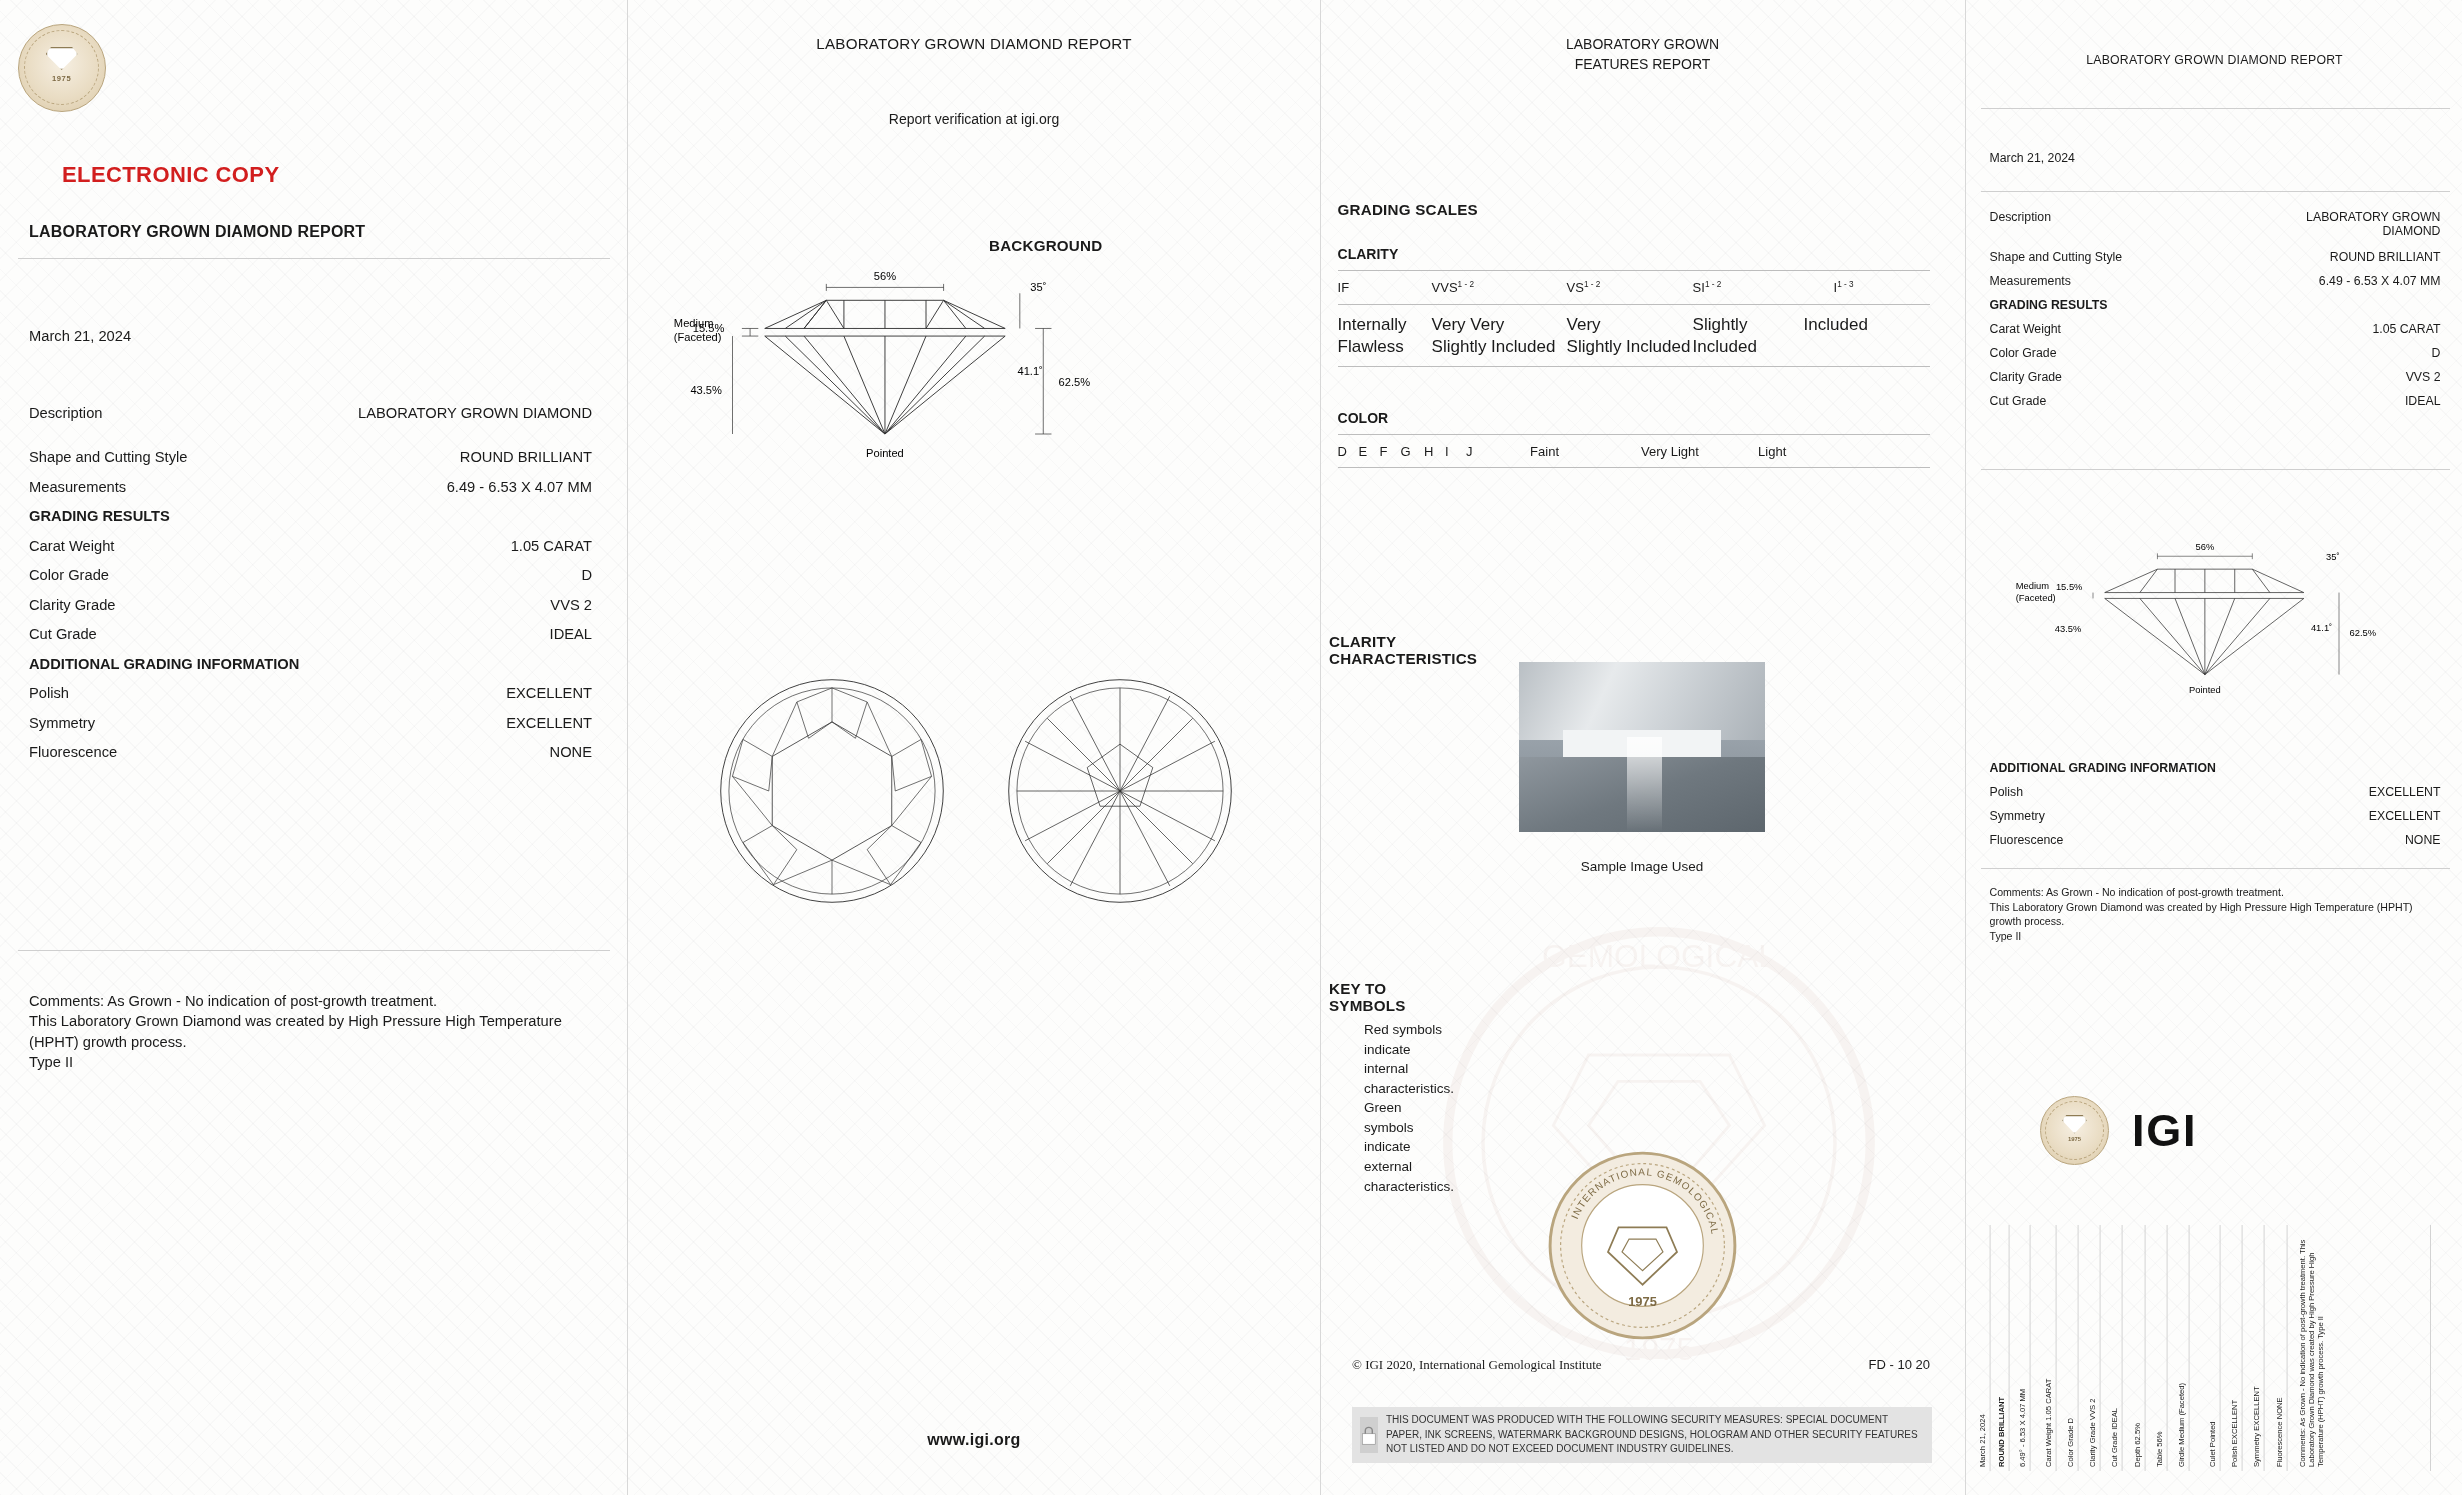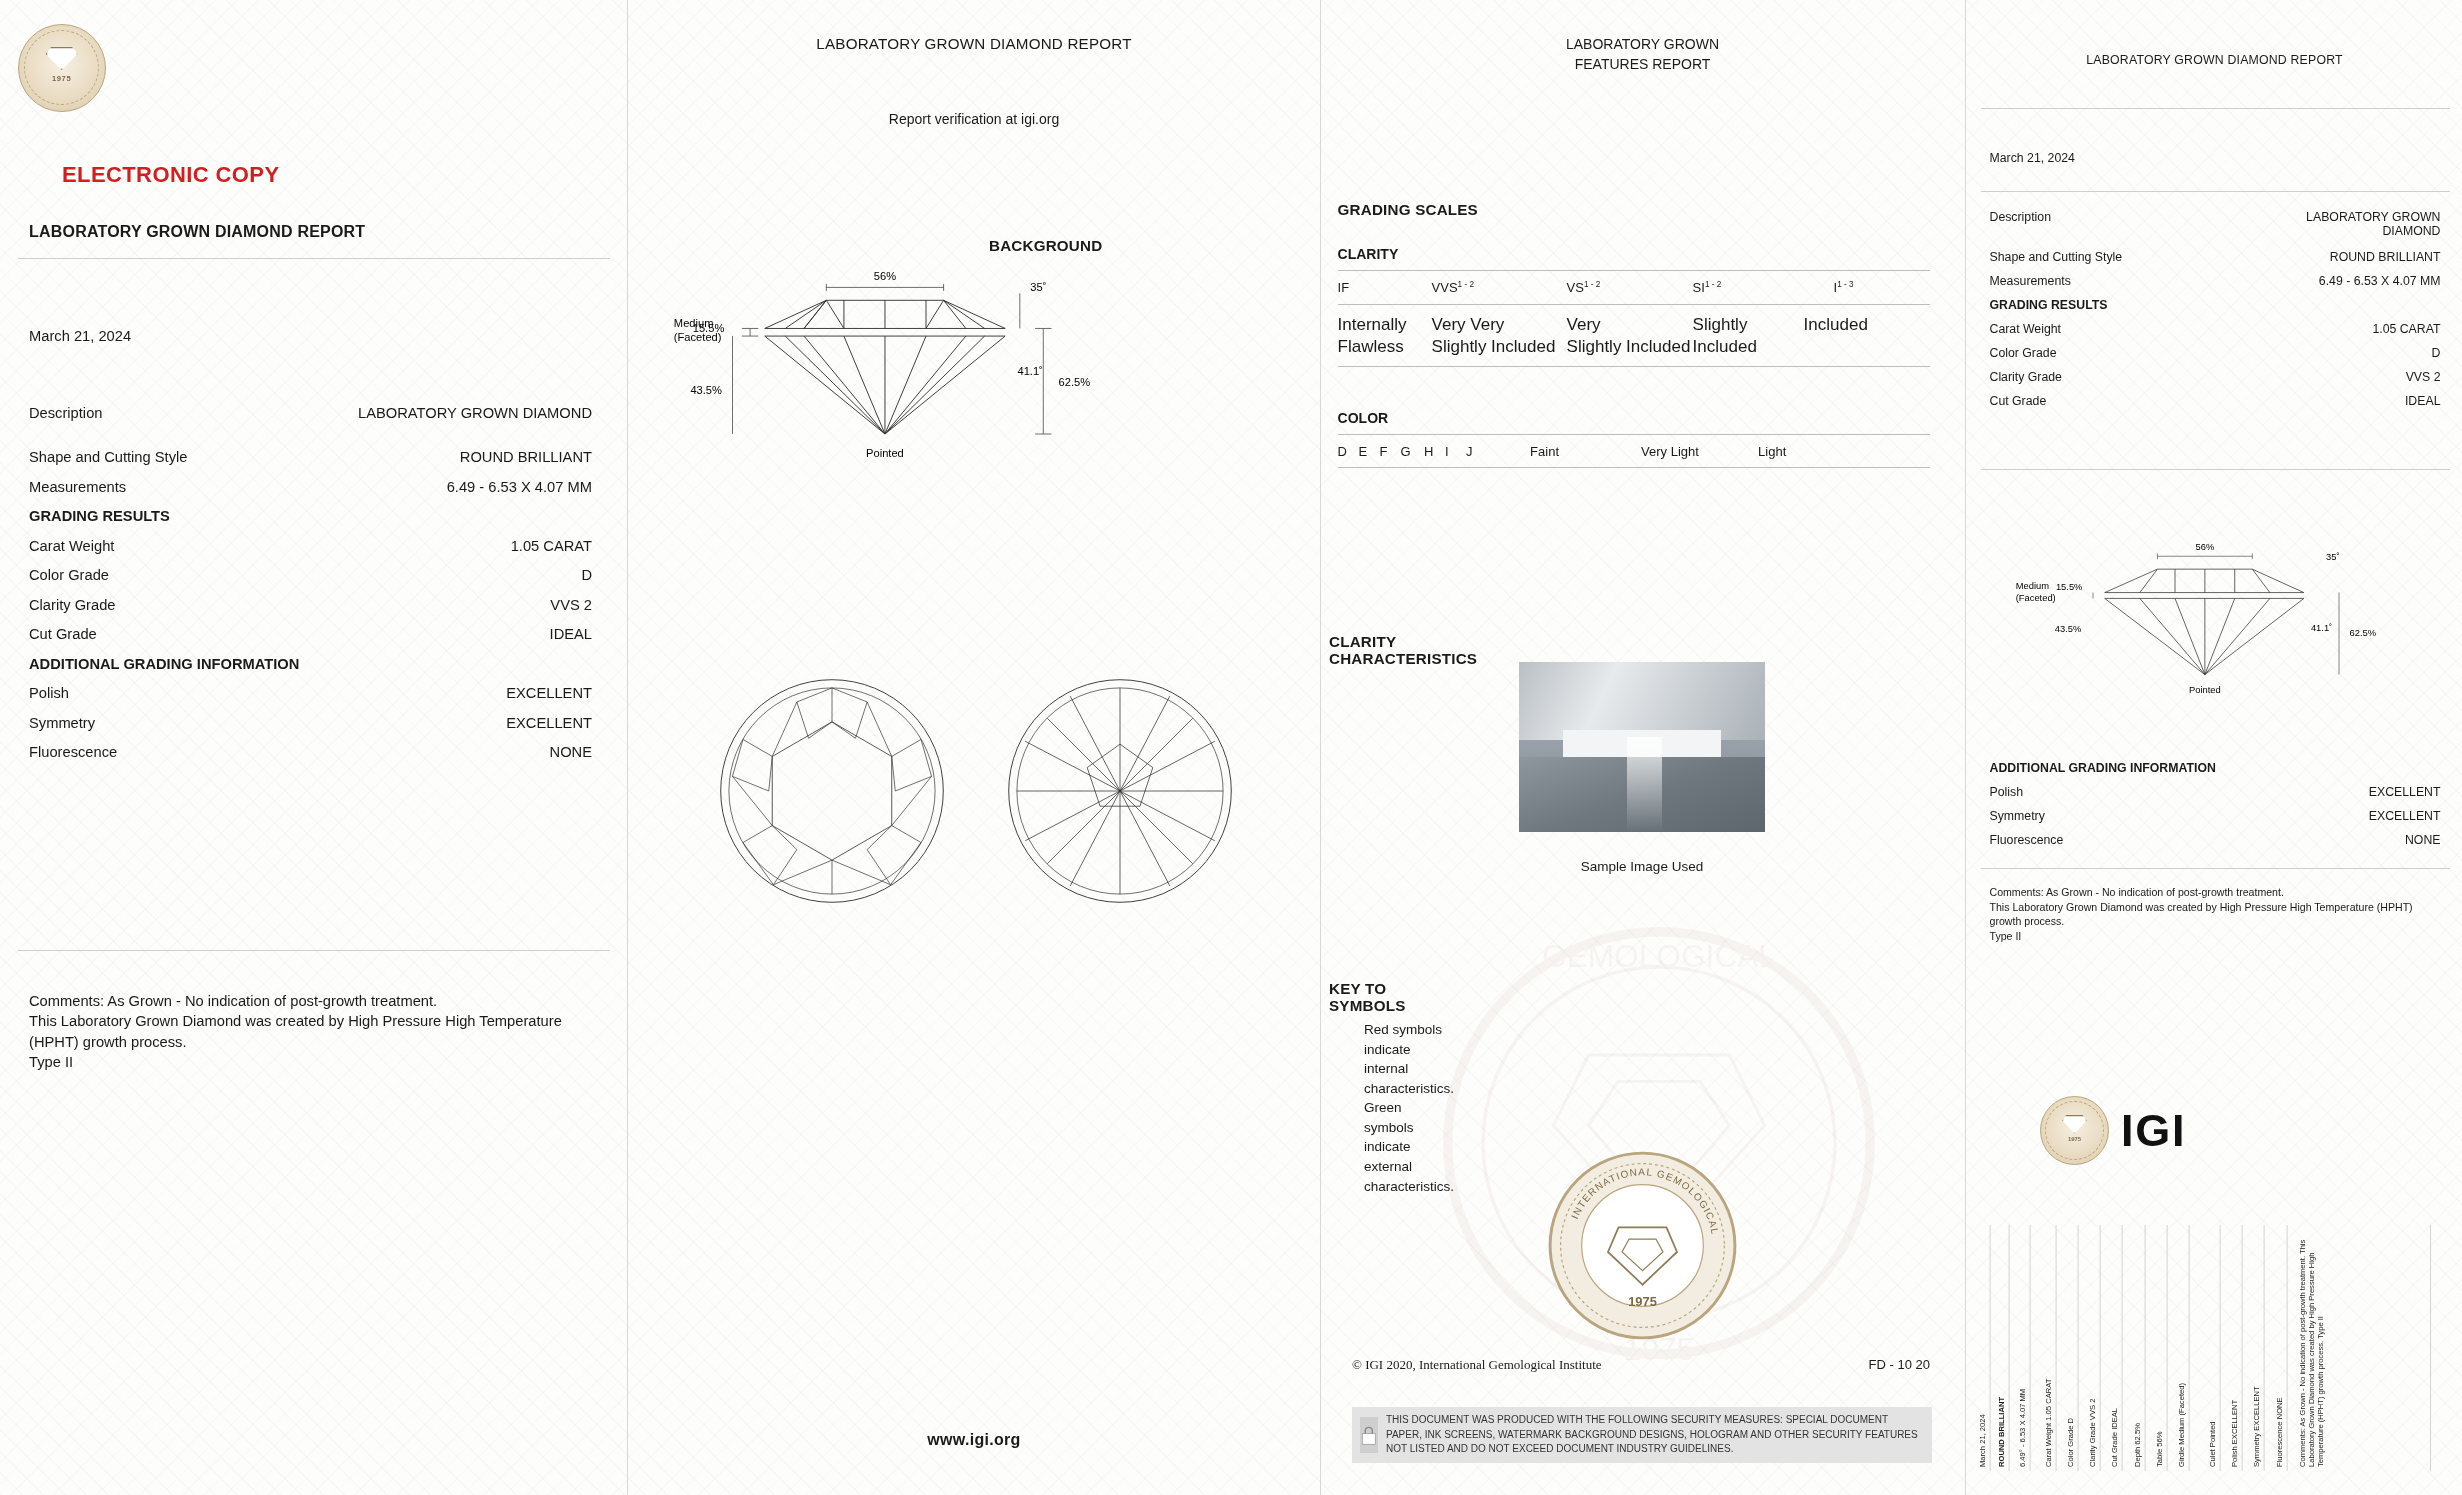--- a/index.html
+++ b/index.html
@@ -147,21 +147,21 @@
   .igi-bottom { position:absolute; left:2040px; top:1096px; display:flex; align-items:center; }
   .igi-bottom .seal2 {
     width:69px; height:69px; border-radius:50%;
     background: radial-gradient(circle at 50% 45%, #f6efe2 0%, #e9dcc3 55%, #d9c7a4 100%);
     border:1.5px solid #b9a57e; display:flex; align-items:center; justify-content:center; flex-direction:column;
     position:relative;
   }
   .igi-bottom .seal2::before { content:""; position:absolute; inset:4.1px; border-radius:50%; border:0.7px dashed #b9a57e; }
   .igi-bottom .seal2 .dg { width:24.6px;height:19px;background:#fff;clip-path: polygon(50% 100%, 0% 32%, 18% 0%, 82% 0%, 100% 32%); box-shadow: inset 0 0 0 1.2px #8e7c55; margin-top:-4.7px;}
   .igi-bottom .seal2 .yr { font-size:5.9px;color:#7d6a44;font-weight:bold;margin-top:2.3px;}
-  .igi-bottom .igi-word { font-size:45px; font-weight:bold; letter-spacing:1.8px; margin-left:12px; color:#111; }
+  .igi-bottom .igi-word { font-size:45px; font-weight:bold; letter-spacing:1.8px; margin-left:23px; color:#111; }
 
   .vert-table { position:absolute; left:1976px; top:1225px; width:469px; height:246px; }
   .vert-table .vcol {
     position:absolute; top:0; height:246px; border-left:0.6px solid #d3d3d3;
     writing-mode: vertical-rl; transform: rotate(180deg);
     font-size:7.6px; padding:3.5px 2.3px; white-space:nowrap;
   }
   .vert-table .vcol.bold { font-weight:bold; }
 
   .big-wm {

